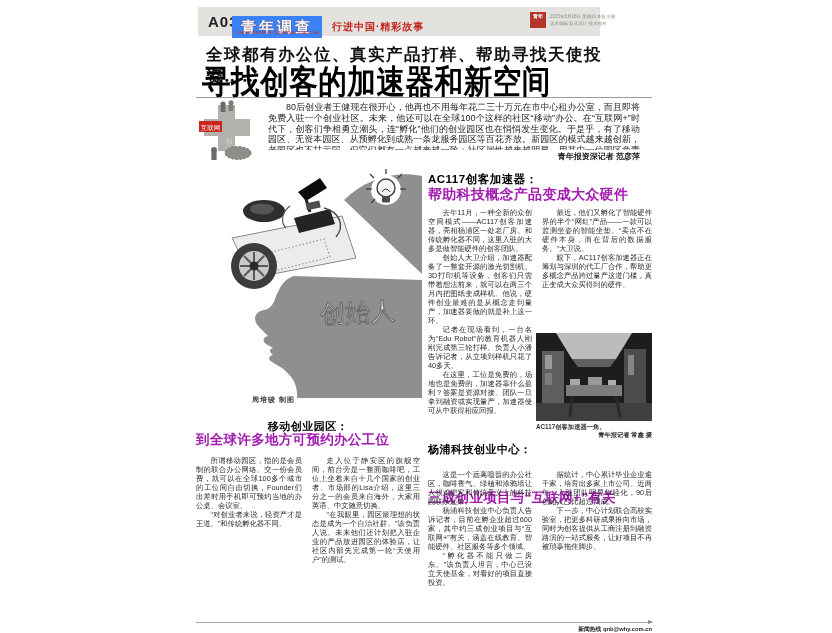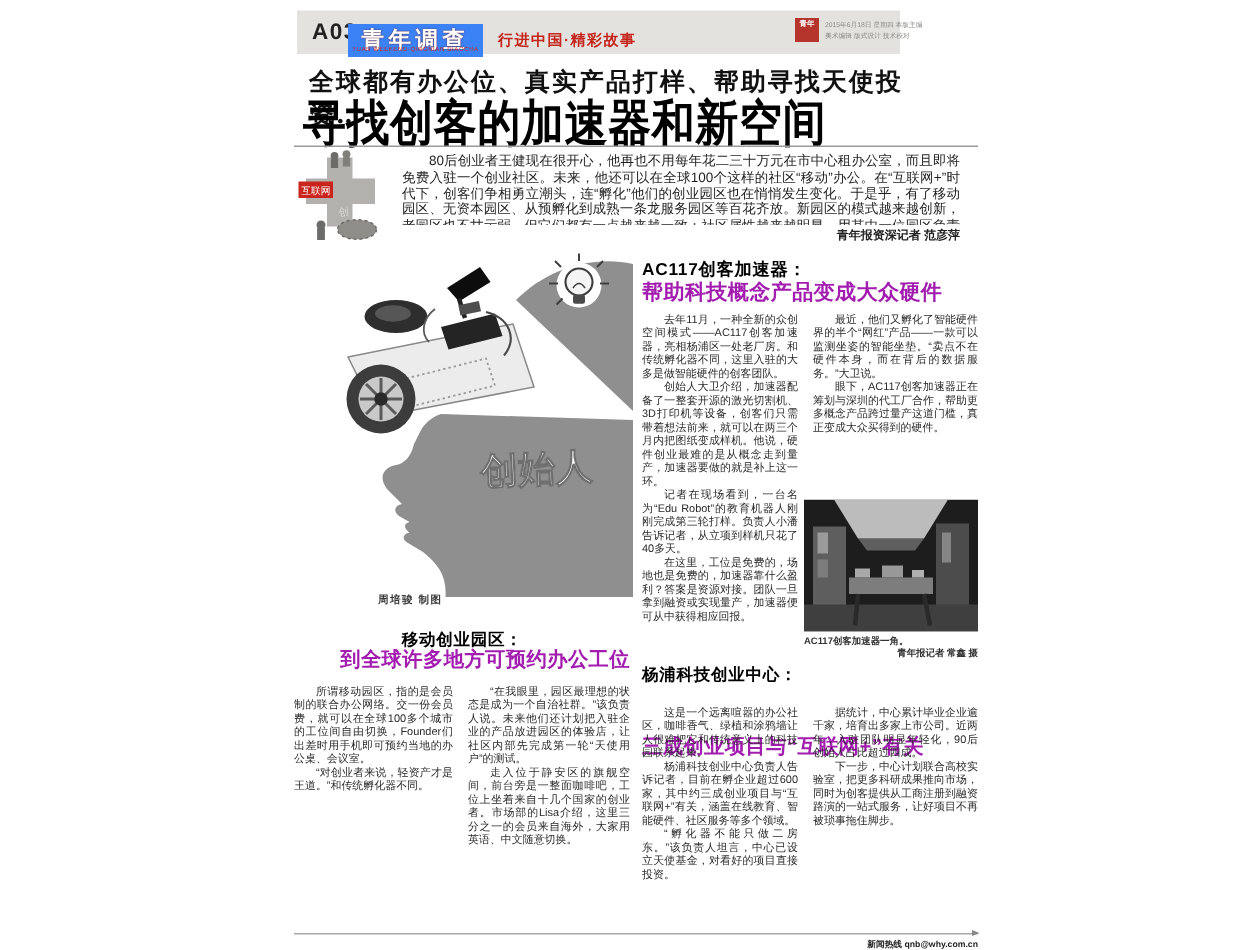--- a/index.html
+++ b/index.html
@@ -48,21 +48,21 @@
   .a1-kicker{left:238px;top:172px;}
   .a1-title{left:238px;top:186px;width:226px;}
   .a1-c1{left:238px;top:208px;width:104px;height:222px;}
   .a1-c2{left:352px;top:208px;width:110px;height:122px;}
   .photo{left:346px;top:333px;width:116px;height:88px;}
   .ph-cap1{left:346px;top:423px;width:116px;font-size:6.3px;font-weight:bold;color:#333;}
   .ph-cap2{left:346px;top:431px;width:116px;font-size:6.3px;font-weight:bold;color:#333;text-align:right;}
 
   
   .a2-kicker{left:6px;top:419px;width:224px;text-align:center;font-size:11px;}
-  .a2-title{left:6px;top:431px;width:224px;text-align:right;font-size:13.5px;}
+  .a2-title{left:6px;top:431px;width:224px;text-align:left;font-size:13.5px;}
   .a2-c1{left:6px;top:456px;width:106px;height:164px;}
   .a2-c2{left:122px;top:456px;width:108px;height:164px;}
 
   
   .a3-kicker{left:238px;top:442px;font-size:11px;}
   .a3-title{left:238px;top:447px;width:226px;font-size:13.5px;margin-top:42px;}
   .a3-c1{left:238px;top:470px;width:104px;height:150px;}
   .a3-c2{left:352px;top:470px;width:110px;height:150px;}
 
   
@@ -197,22 +197,22 @@
   <div class="abs ph-cap1">AC117创客加速器一角。</div>
   <div class="abs ph-cap2">青年报记者 常鑫 摄</div>
 
   <div class="abs a-kicker a2-kicker">移动创业园区：</div>
   <div class="abs a-title a2-title">到全球许多地方可预约办公工位</div>
   <div class="abs col a2-c1">
       <p>所谓移动园区，指的是会员制的联合办公网络。交一份会员费，就可以在全球100多个城市的工位间自由切换，Founder们出差时用手机即可预约当地的办公桌、会议室。</p>
       <p>“对创业者来说，轻资产才是王道。”和传统孵化器不同。</p>
     </div>
   <div class="abs col a2-c2">
+      <p>走入位于静安区的旗舰空间，前台旁是一整面咖啡吧，工位上坐着来自十几个国家的创业者。市场部的Lisa介绍，这里三分之一的会员来自海外，大家用英语、中文随意切换。</p>
       <p>“在我眼里，园区最理想的状态是成为一个自治社群。”该负责人说。未来他们还计划把入驻企业的产品放进园区的体验店，让社区内部先完成第一轮“天使用户”的测试。</p>
-      <p>走入位于静安区的旗舰空间，前台旁是一整面咖啡吧，工位上坐着来自十几个国家的创业者。市场部的Lisa介绍，这里三分之一的会员来自海外，大家用英语、中文随意切换。</p>
     </div>
 
   <div class="abs a-kicker a3-kicker">杨浦科技创业中心：</div>
   <div class="abs a-title a3-title">三成创业项目与“互联网+”有关</div>
   <div class="abs col a3-c1">
       <p>这是一个远离喧嚣的办公社区，咖啡香气、绿植和涂鸦墙让人很难把它和传统意义上的科技园联系起来。</p>
       <p>杨浦科技创业中心负责人告诉记者，目前在孵企业超过600家，其中约三成创业项目与“互联网+”有关，涵盖在线教育、智能硬件、社区服务等多个领域。</p>
       <p>“孵化器不能只做二房东。”该负责人坦言，中心已设立天使基金，对看好的项目直接投资。</p>
     </div>
   <div class="abs col a3-c2">

